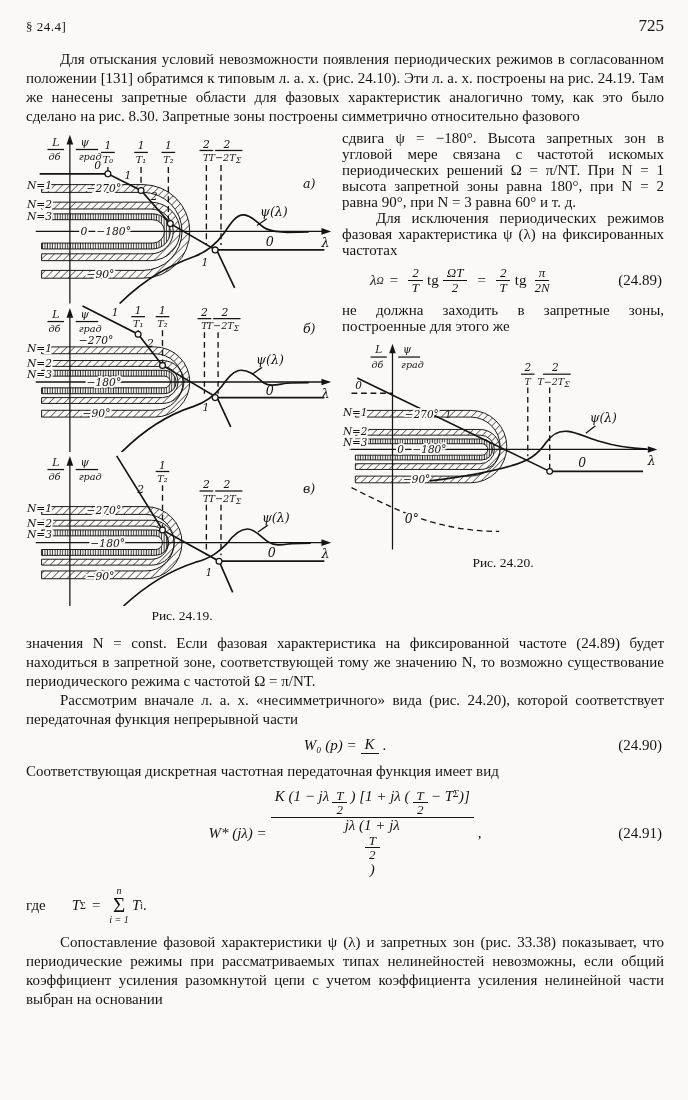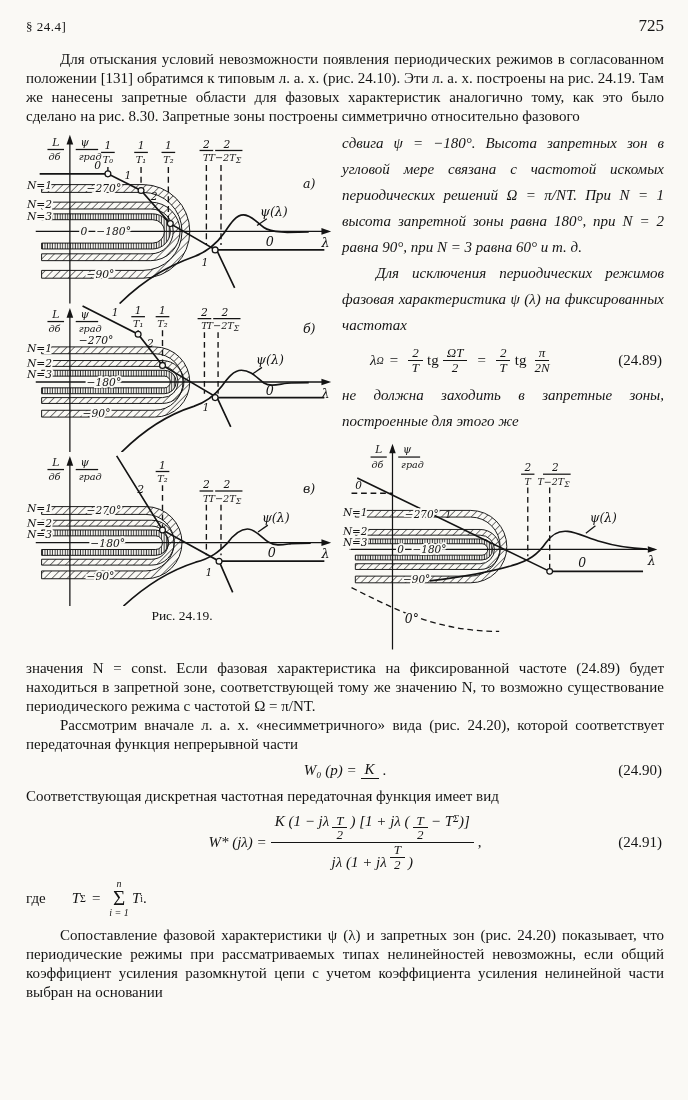--- a/index.html
+++ b/index.html
@@ -11,21 +11,21 @@
   }
   .hdr{display:flex;align-items:baseline;justify-content:space-between;margin-bottom:14px;}
   .hdr .sec{font-size:13px;letter-spacing:.5px;}
   .hdr .ttl{font-size:13px;letter-spacing:1.2px;font-weight:bold;text-align:center;flex:1;}
   .hdr .pg{font-size:17px;}
   p{margin:0;text-align:justify;font-size:15px;line-height:19px;}
   .ind{text-indent:34px;}
   .cols{display:flex;gap:4px;margin-top:4px;}
   .figcol{width:312px;flex:none;}
   .rightcol{width:322px;flex:none;}
-  .rightcol p{line-height:26px;font-style:italic;}
+  .rightcol p{line-height:16px;}
   svg{display:block;}
   .cap{font-size:13.5px;text-align:center;margin:2px 0 4px 0;}
   
   .frm{display:flex;align-items:center;justify-content:center;position:relative;
        font-size:15px;font-style:italic;margin:8px 0;}
   .frm .tag{position:absolute;right:2px;font-style:normal;font-size:15px;}
   .frac{display:inline-flex;flex-direction:column;align-items:center;
         vertical-align:middle;margin:0 4px;line-height:1.05;}
   .frac .fn{padding:0 4px;border-bottom:1.2px solid #141414;text-align:center;}
   .frac .fd{padding:0 4px;text-align:center;}
@@ -364,20 +364,21 @@
       <g>
         <text class="t bk" x="1" y="82">N=1</text>
         <text class="t bk" x="1" y="102">N=2</text>
         <text class="t bk" x="1" y="113">N=3</text>
         <text class="t bk" x="66" y="84">−270°</text>
         <text class="t bk" x="58" y="121">0</text>
         <text class="t bk" x="74" y="121">−180°</text>
         <text class="t bk" x="64" y="152">−90°</text>
       </g>
     </svg>
+    <div class="cap">Рис. 24.20.</div>
   </div>
 </div>
 
 <p style="margin-top:6px">значения N = const. Если фазовая характеристика на фиксированной частоте (24.89) будет находиться в запретной зоне, соответствующей тому же значению N, то возможно существование периодического режима с частотой Ω = π/NT.</p>
 <p class="ind">Рассмотрим вначале л. а. х. «несимметричного» вида (рис. 24.20), которой соответствует передаточная функция непрерывной части</p>
 
 <div class="frm">
   <span>W₀ (p) =</span>
   <span class="frac">
       <span class="fn">K</span>
@@ -399,21 +400,21 @@
         </span>
       <span>) [1 + jλ (</span>
       <span class="frac sm" style="margin:0 3px">
           <span class="fn">T</span>
           <span class="fd">2</span>
         </span>
       <span>− T</span>
         <sub>Σ</sub>
       <span>)]</span>
     </span>
-    <span class="fd" style="display:inline-flex;align-items:flex-end;justify-content:center;">
+    <span class="fd" style="display:inline-flex;align-items:center;justify-content:center;flex-direction:column;">
       <span>jλ (1 + jλ</span>
       <span class="frac sm" style="margin:0 3px">
           <span class="fn">T</span>
           <span class="fd">2</span>
         </span>
       <span>)</span>
     </span>
   </span>
   <span class="up">,</span>
   <span class="tag">(24.91)</span>
@@ -427,13 +428,13 @@
   <span class="sum">
     <i class="st">n</i>
     <span class="sg">Σ</span>
     <i class="sb">i = 1</i>
   </span>
   <i>T</i>
     <sub>i</sub>
     <span>.</span>
 </div>
 
-<p class="ind">Сопоставление фазовой характеристики ψ (λ) и запретных зон (рис. 24.20) показывает, что периодические режимы при рассматриваемых типах нелинейностей невозможны, если общий коэффициент усиления разомкнутой цепи с учетом коэффициента усиления нелинейной части выбран на основании</p>
+<p class="ind">Сопоставление фазовой характеристики ψ (λ) и запретных зон (рис. 33.38) показывает, что периодические режимы при рассматриваемых типах нелинейностей невозможны, если общий коэффициент усиления разомкнутой цепи с учетом коэффициента усиления нелинейной части выбран на основании</p>
 
 </body></html>

